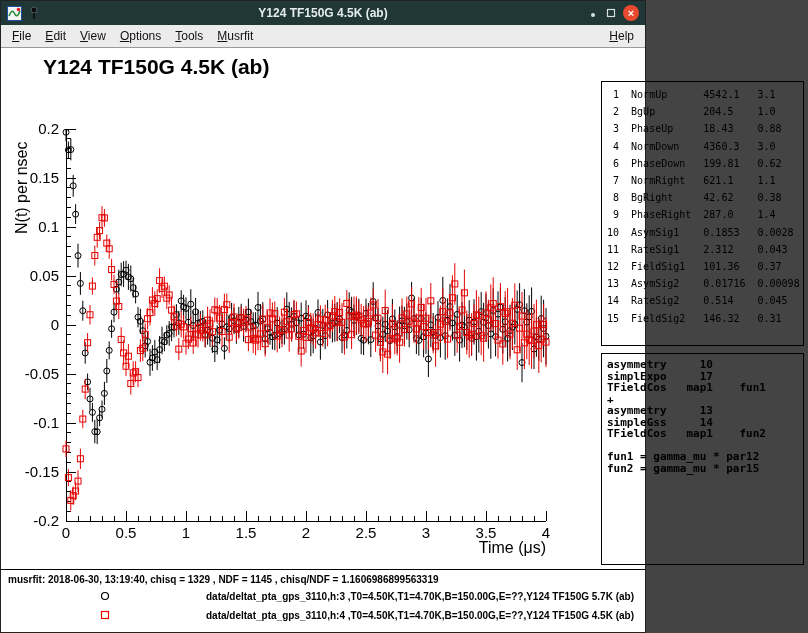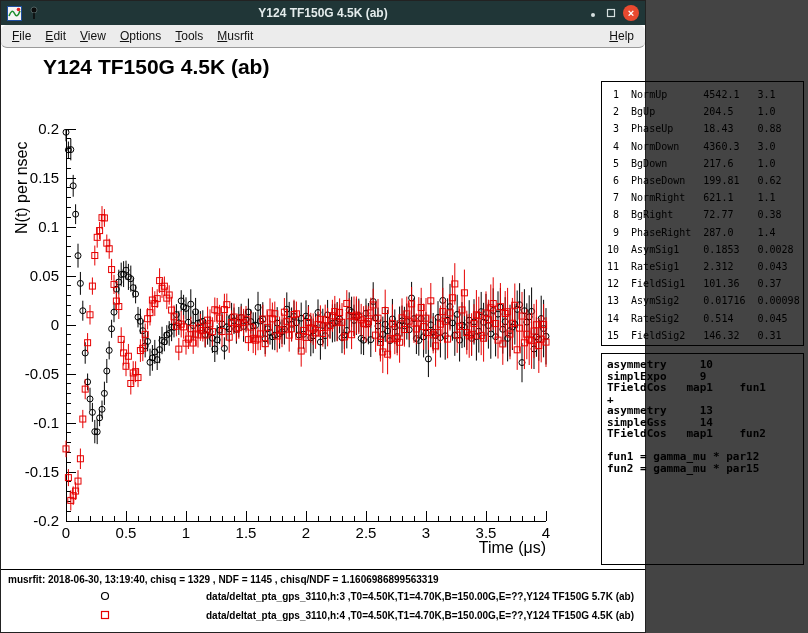--- a/index.html
+++ b/index.html
@@ -11,21 +11,21 @@
             display:flex;align-items:center;padding:0 6px;gap:6px;}
   .tb-title{position:absolute;left:0;right:0;text-align:center;color:#e4ecec;
             font-size:12px;font-weight:bold;pointer-events:none;}
   .tb-icon,.tb-btn{display:flex;align-items:center;justify-content:center;z-index:2;}
   .tb-spacer{flex:1;}
   .close-btn{width:16px;height:16px;border-radius:50%;background:#e8492f;color:#fff;
              font-size:11px;line-height:16px;text-align:center;font-weight:bold;z-index:2;}
   
   .menubar{position:absolute;top:24px;left:0;right:0;height:23px;background:#ececec;
            border-bottom:1px solid #9a9a9a;display:flex;align-items:center;
-           font-size:12px;color:#111;padding:0 4px;border-radius:6px;}
+           font-size:12px;color:#111;padding:0 4px;}
   .menu-item{padding:2px 7px;white-space:nowrap;}
   .menu-spacer{flex:1;}
   
   .canvas{position:absolute;top:47px;left:0;right:0;bottom:0;background:#fff;}
   .plot-title{position:absolute;left:42px;top:7px;font-size:21px;font-weight:bold;color:#000;}
   #plot-svg{position:absolute;left:0;top:3px;font-family:"Liberation Sans",sans-serif;}
   
   .param-box{position:absolute;left:600px;top:33px;width:203px;height:265px;border:1px solid #000;
              font-family:"DejaVu Sans Mono",monospace;font-size:10px;color:#000;padding:4px 18px 0 5px;overflow:hidden;}
   .param-row{white-space:pre;line-height:17.2px;}
@@ -1006,35 +1006,34 @@
           <rect x="539.6" y="270.59861218258567" width="6" height="6" stroke="#e60000" fill="none" stroke-width="1"></rect>
           <line x1="545" y1="316.0312311174855" x2="545" y2="266.1731234240859" stroke="#e60000" stroke-width="1"></line>
           <rect x="542" y="288.1021772707857" width="6" height="6" stroke="#e60000" fill="none" stroke-width="1"></rect>
         </g>
       </svg>
     <div class="param-box" id="param-box">
         <div class="param-row"> 1  NormUp      4542.1   3.1</div>
         <div class="param-row"> 2  BgUp        204.5    1.0</div>
         <div class="param-row"> 3  PhaseUp     18.43    0.88</div>
         <div class="param-row"> 4  NormDown    4360.3   3.0</div>
-        <div class="param-row"> 5  BgDown      217.6    1.0</div>
         <div class="param-row"> 6  PhaseDown   199.81   0.62</div>
         <div class="param-row"> 7  NormRight   621.1    1.1</div>
-        <div class="param-row"> 8  BgRight     72.77    0.38</div>
+        <div class="param-row"> 8  BgRight     42.62    0.38</div>
         <div class="param-row"> 9  PhaseRight  287.0    1.4</div>
         <div class="param-row">10  AsymSig1    0.1853   0.0028</div>
         <div class="param-row">11  RateSig1    2.312    0.043</div>
         <div class="param-row">12  FieldSig1   101.36   0.37</div>
         <div class="param-row">13  AsymSig2    0.01716  0.00098</div>
         <div class="param-row">14  RateSig2    0.514    0.045</div>
         <div class="param-row">15  FieldSig2   146.32   0.31</div>
       </div>
     <div class="theory-box" id="theory-box">
         <div class="theory-line">asymmetry     10</div>
-        <div class="theory-line">simplExpo     9</div>
+        <div class="theory-line">simplExpo     17</div>
         <div class="theory-line">TFieldCos   map1    fun1</div>
         <div class="theory-line">+</div>
         <div class="theory-line">asymmetry     13</div>
         <div class="theory-line">simpleGss     14</div>
         <div class="theory-line">TFieldCos   map1    fun2</div>
         <div class="theory-line">&nbsp;</div>
         <div class="theory-line">fun1 = gamma_mu * par12</div>
         <div class="theory-line">fun2 = gamma_mu * par15</div>
       </div>
     <div class="separator"></div>

